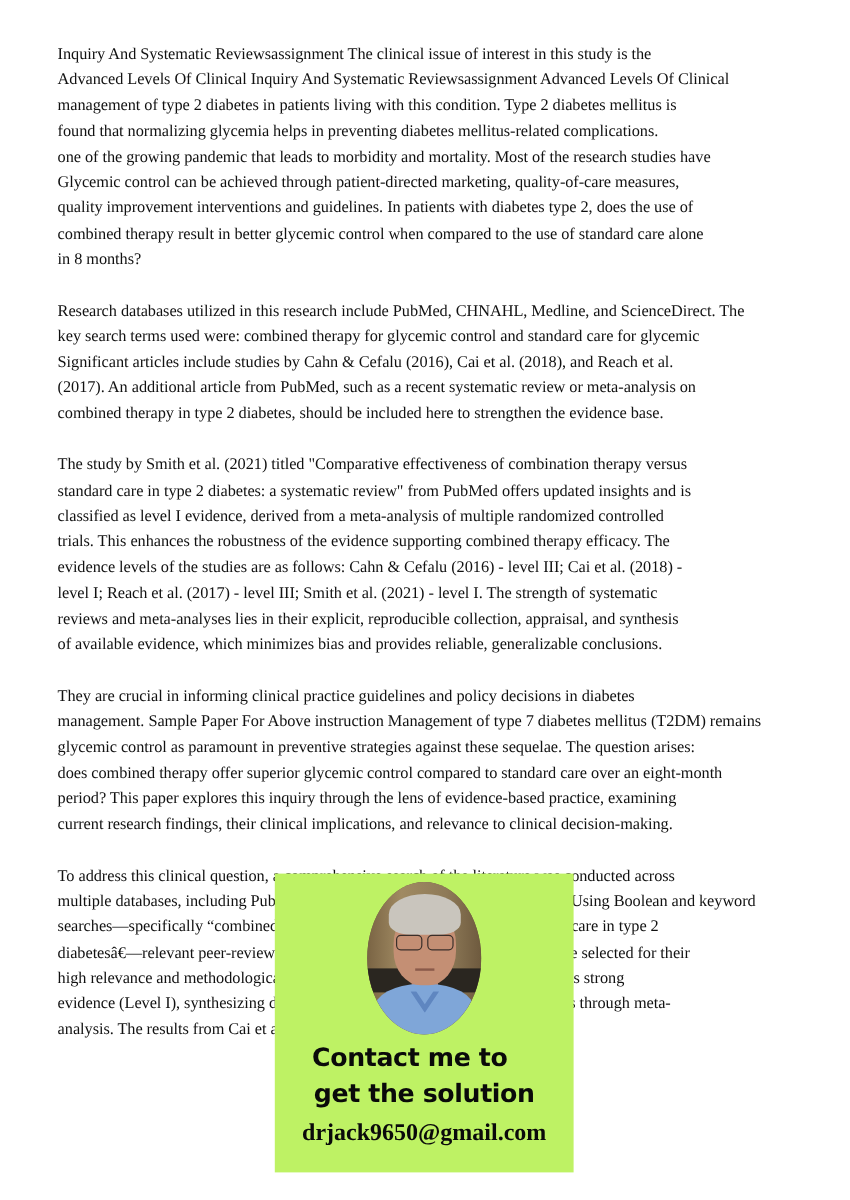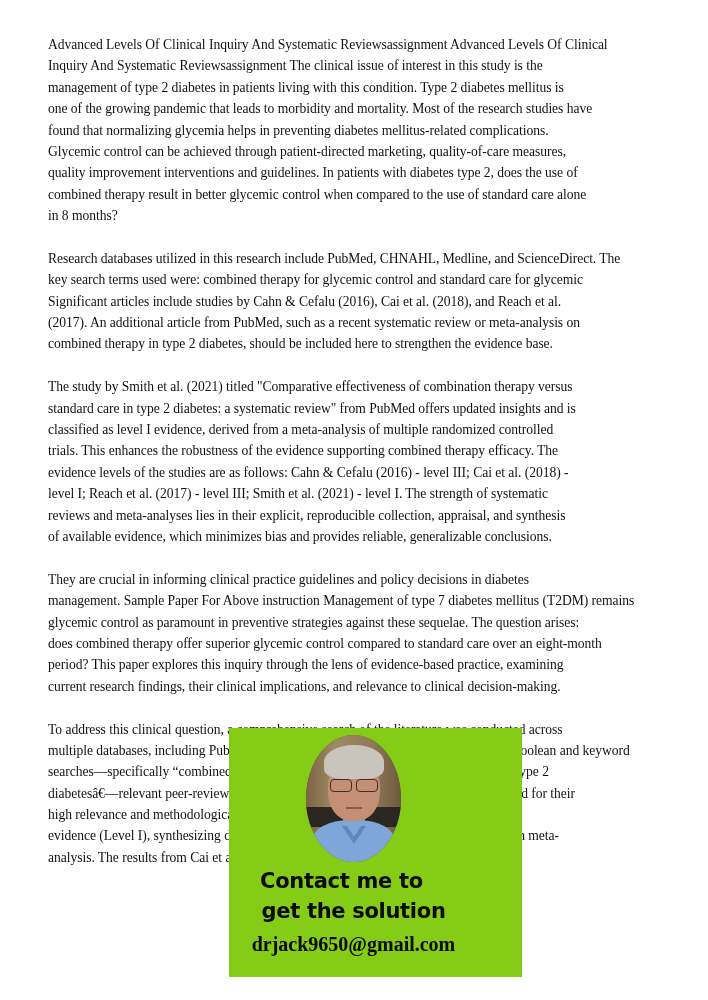--- a/index.html
+++ b/index.html
@@ -30,23 +30,23 @@
       letter-spacing: -0.05px;
     }
     .gap {
       display: block;
       height: 21.4px;
     }
     .overlay {
       position: absolute;
       left: 229px;
       top: 728px;
-      width: 293px;
+      width: 249px;
       height: 249px;
-      background: #84cc16;
+      background: #bef264;
     }
     .portrait {
       position: absolute;
       left: 77px;
       top: 7px;
       width: 95px;
       height: 127px;
       border-radius: 50%;
       overflow: hidden;
       background: #6b5a40;
@@ -120,25 +120,25 @@
       line-height: 26px;
       color: #0a0a0a;
     }
   </style>
 </head>
 <body>
 
 <div class="page">
 
   <div>
+    <span class="line">Inquiry And Systematic Reviewsassignment The clinical issue of interest in this study is the</span>
     <span class="line">Advanced Levels Of Clinical Inquiry And Systematic Reviewsassignment Advanced Levels Of Clinical</span>
-    <span class="line">Inquiry And Systematic Reviewsassignment The clinical issue of interest in this study is the</span>
     <span class="line">management of type 2 diabetes in patients living with this condition. Type 2 diabetes mellitus is</span>
+    <span class="line">found that normalizing glycemia helps in preventing diabetes mellitus-related complications.</span>
     <span class="line">one of the growing pandemic that leads to morbidity and mortality. Most of the research studies have</span>
-    <span class="line">found that normalizing glycemia helps in preventing diabetes mellitus-related complications.</span>
     <span class="line">Glycemic control can be achieved through patient-directed marketing, quality-of-care measures,</span>
     <span class="line">quality improvement interventions and guidelines. In patients with diabetes type 2, does the use of</span>
     <span class="line">combined therapy result in better glycemic control when compared to the use of standard care alone</span>
     <span class="line">in 8 months?</span>
   </div>
   <span class="gap"></span>
 
   <div>
     <span class="line">Research databases utilized in this research include PubMed, CHNAHL, Medline, and ScienceDirect. The</span>
     <span class="line">key search terms used were: combined therapy for glycemic control and standard care for glycemic</span>

